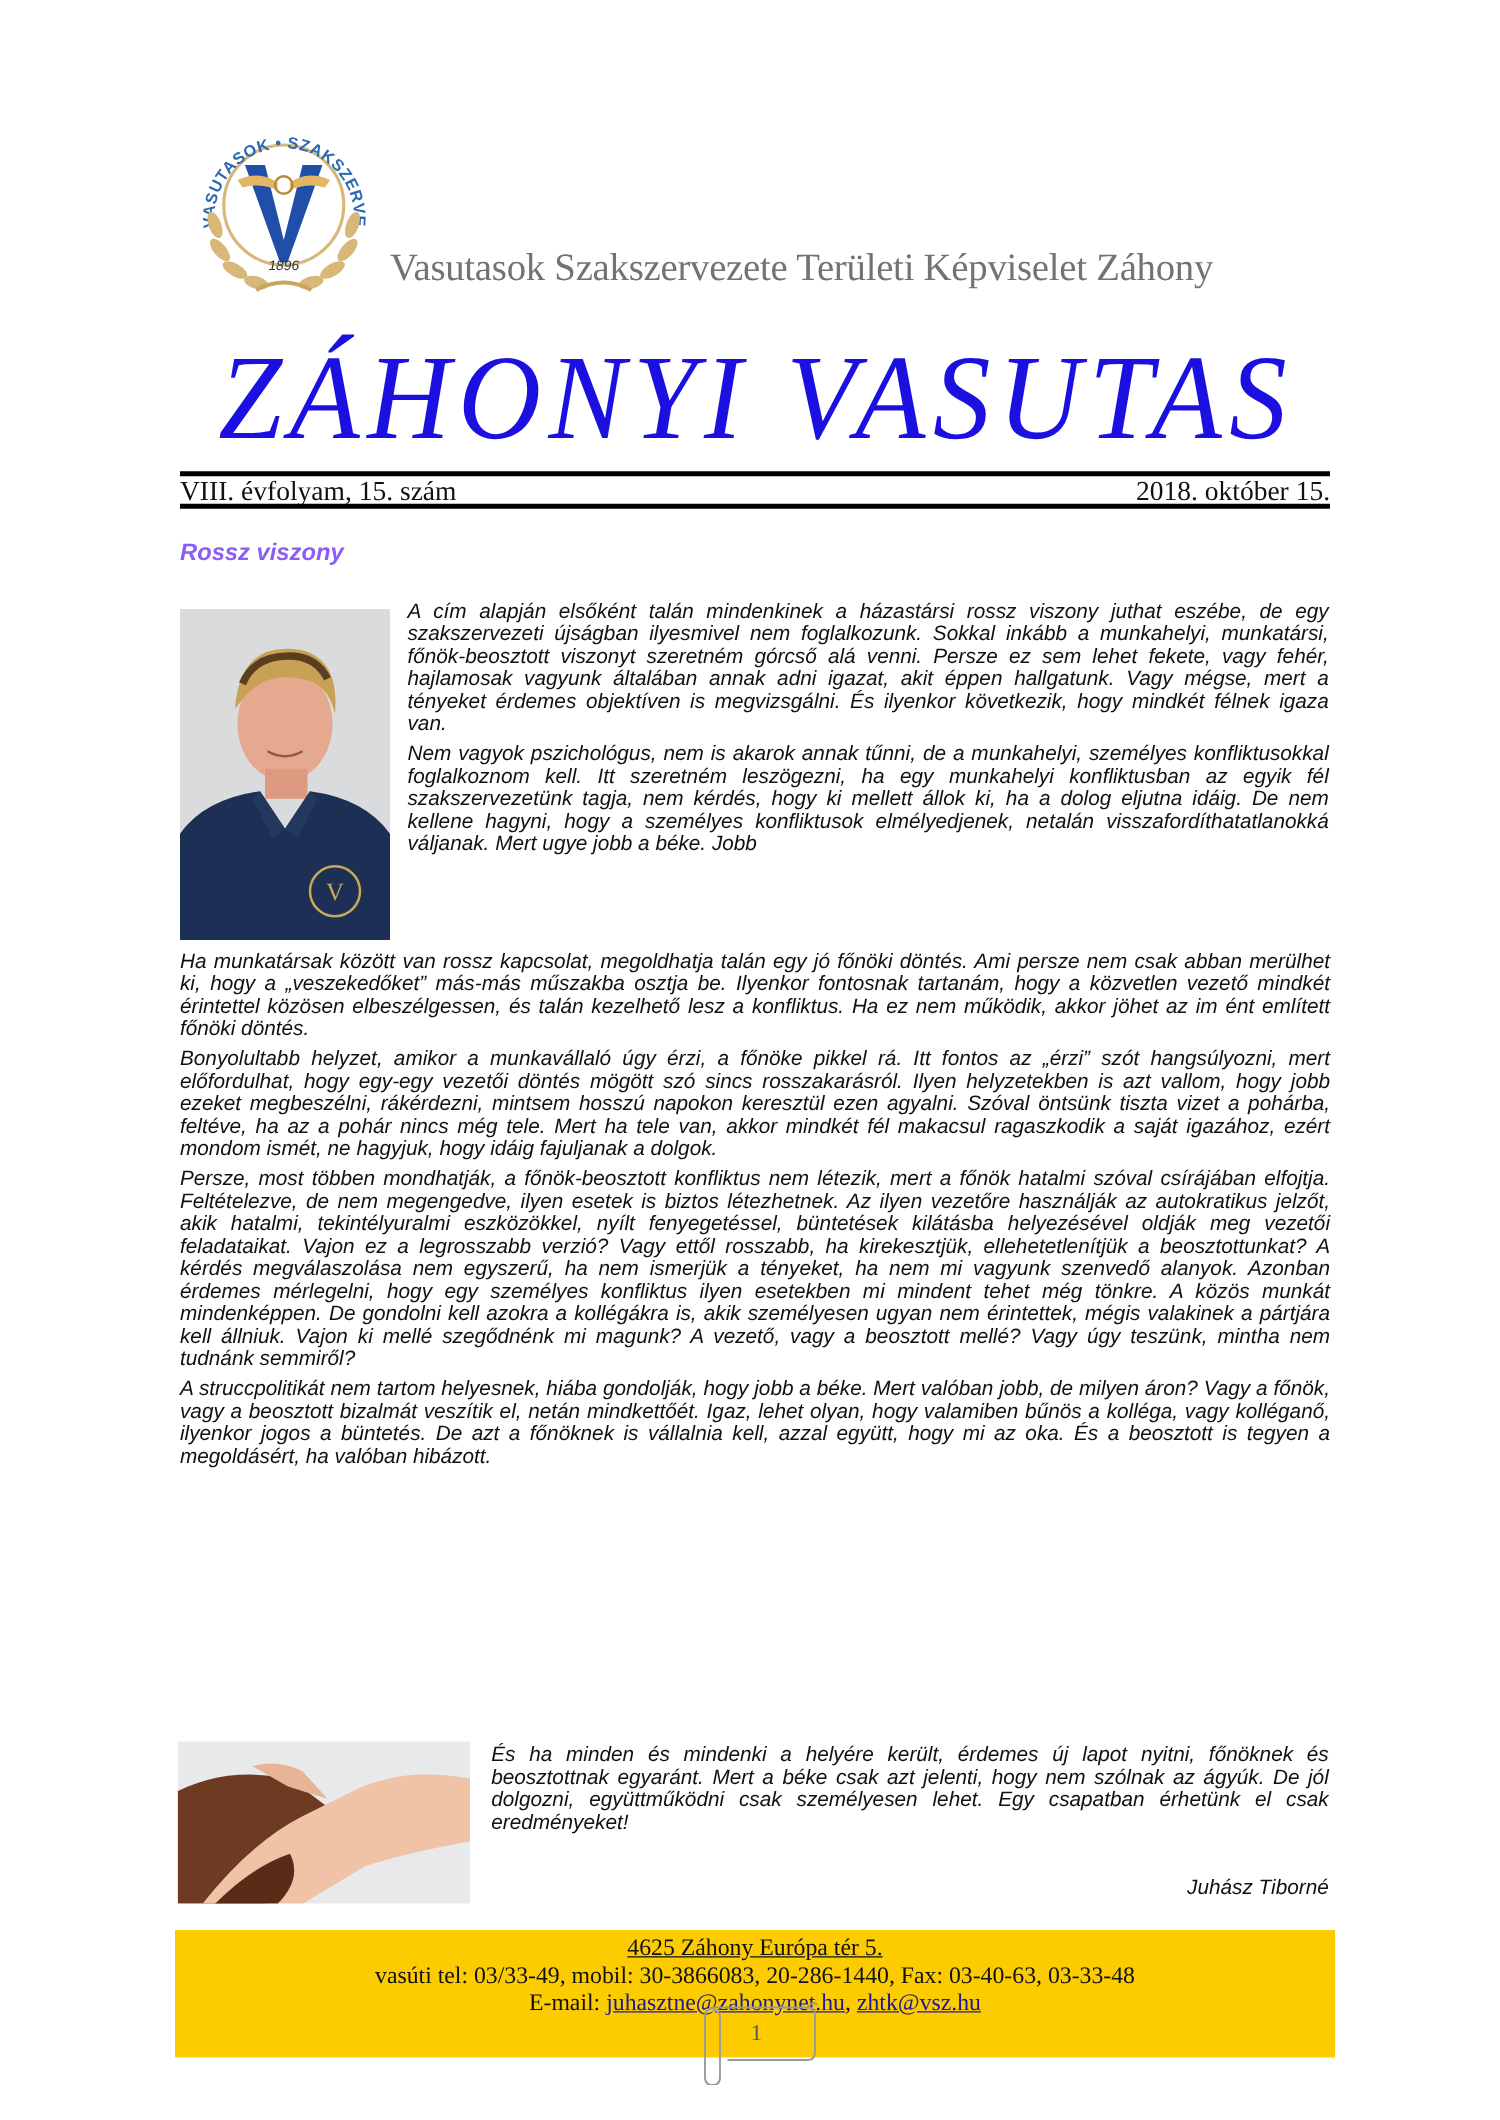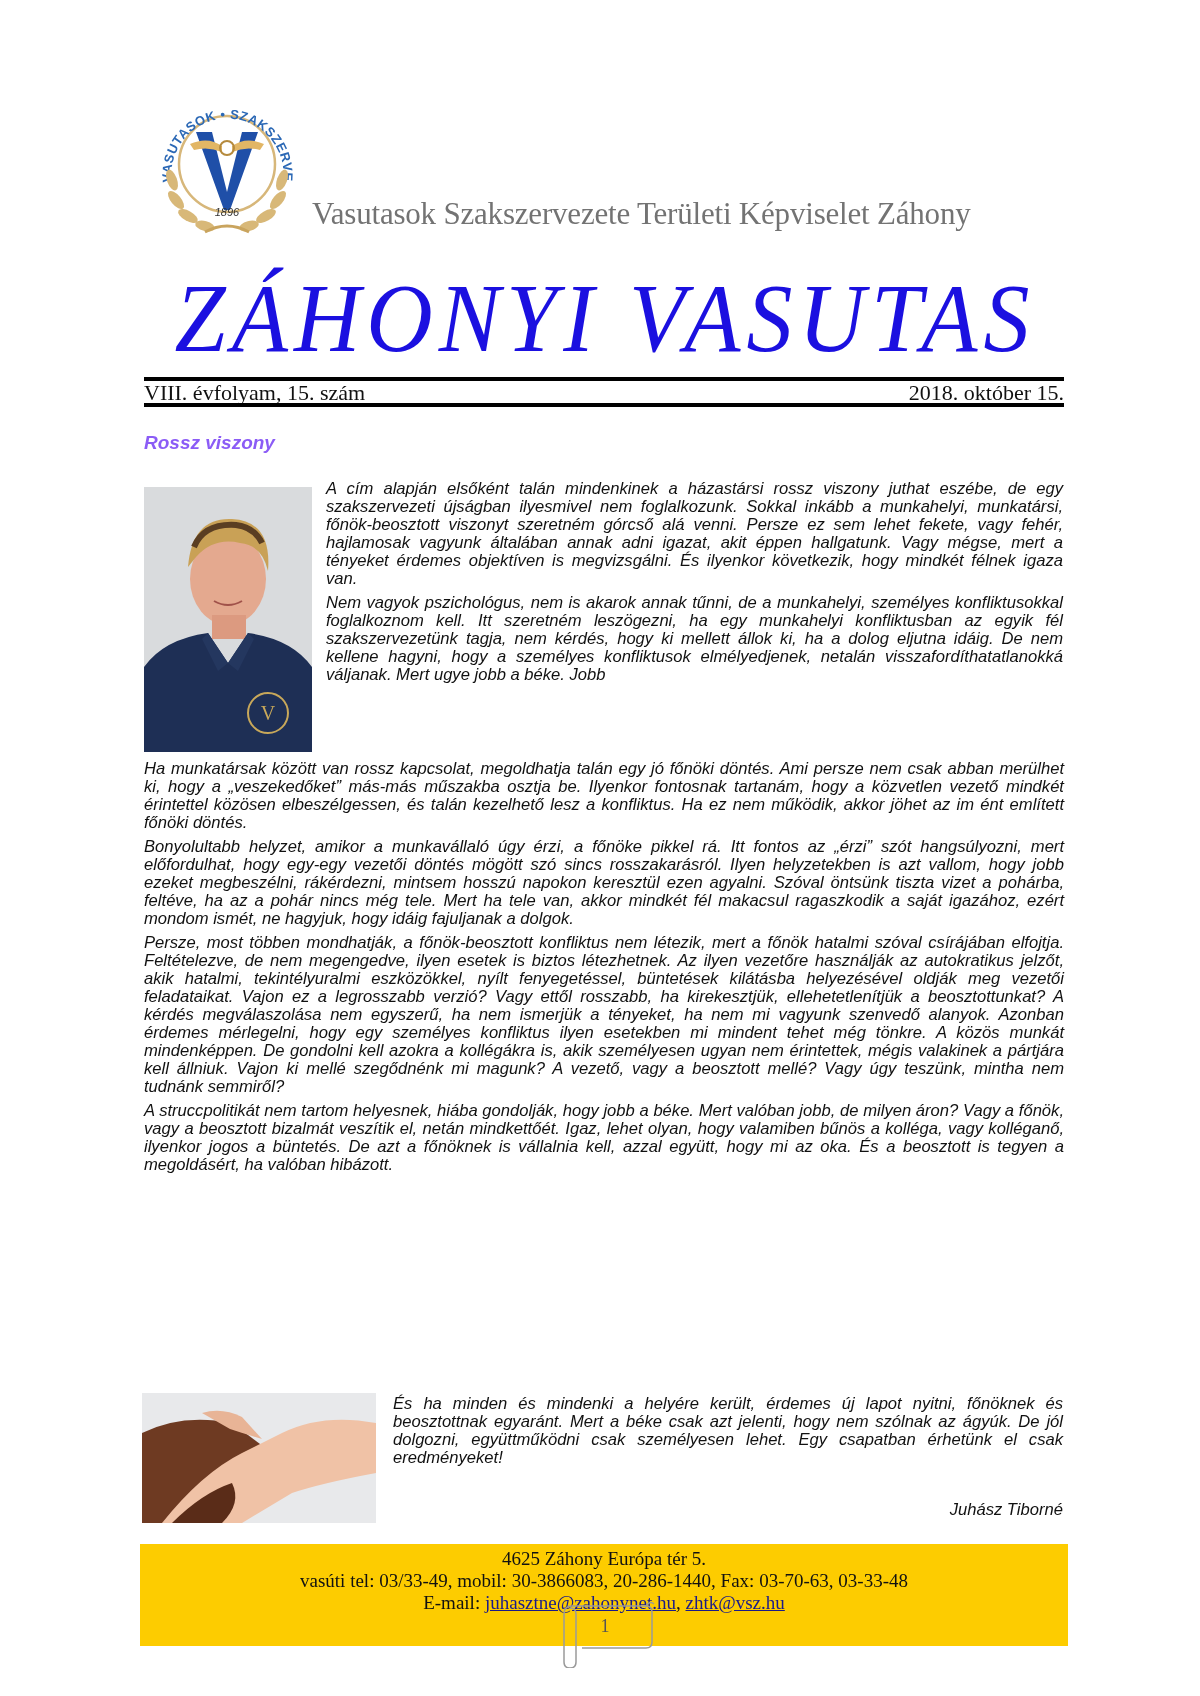--- a/index.html
+++ b/index.html
@@ -47,21 +47,21 @@
   .signature {
     position: absolute; left: 800px; top: 1500px; width: 263px; text-align: right;
     font-family: "Liberation Sans", sans-serif; font-style: italic; font-size: 16.6px; color: #111;
   }
 
   .footer {
     position: absolute; left: 140px; top: 1544px; width: 928px; height: 102px; background: #fdcc00;
     font-family: "Liberation Serif", serif; font-size: 19px; color: #111; text-align: center;
   }
   .footer .line { line-height: 22px; }
-  .footer .l1 { margin-top: 4px; }
+  .footer .l1 { margin-top: 4px; text-decoration: underline; }
   .footer a { color: #1a1a8a; text-decoration: underline; }
   .page-number-scroll { position: absolute; left: 550px; top: 1598px; width: 110px; height: 70px; }
   .page-number {
     position: absolute; left: 595px; top: 1616px; width: 20px; text-align: center;
     font-family: "Liberation Serif", serif; font-size: 18px; color: #555;
   }
 </style>
 </head>
 <body>
 
@@ -147,21 +147,21 @@
   </div>
 
   <div class="body-text closing-block">
     <p>És ha minden és mindenki a helyére került, érdemes új lapot nyitni, főnöknek és beosztottnak egyaránt. Mert a béke csak azt jelenti, hogy nem szólnak az ágyúk. De jól dolgozni, együttműködni csak személyesen lehet. Egy csapatban érhetünk el csak eredményeket!</p>
   </div>
 
   <div class="signature">Juhász Tiborné</div>
 
   <div class="footer">
     <div class="line l1">4625 Záhony Európa tér 5.</div>
-    <div class="line">vasúti tel: 03/33-49, mobil: 30-3866083, 20-286-1440, Fax: 03-70-63, 03-33-48</div>
+    <div class="line">vasúti tel: 03/33-49, mobil: 30-3866083, 20-286-1440, Fax: 03-40-63, 03-33-48</div>
     <div class="line">
       <span>E-mail: </span><a>juhasztne@zahonynet.hu</a><span>, </span><a>zhtk@vsz.hu</a>
     </div>
   </div>
 
   <div class="page-number-scroll">
     <svg width="110" height="70" viewBox="0 0 110 70">
       <path d="M 22 8 L 96 8 Q 102 8 102 14 L 102 44 Q 102 50 96 50 L 32 50" stroke="#9a9a9a" stroke-width="1.5" fill="none"></path>
       <path d="M 22 8 Q 14 8 14 16 L 14 64 Q 14 70 20 70 Q 26 70 26 64 L 26 16 Q 26 10 20 10" stroke="#9a9a9a" stroke-width="1.5" fill="none"></path>
       <path d="M 96 8 Q 100 2 104 6" stroke="#9a9a9a" stroke-width="1.5" fill="none"></path>

